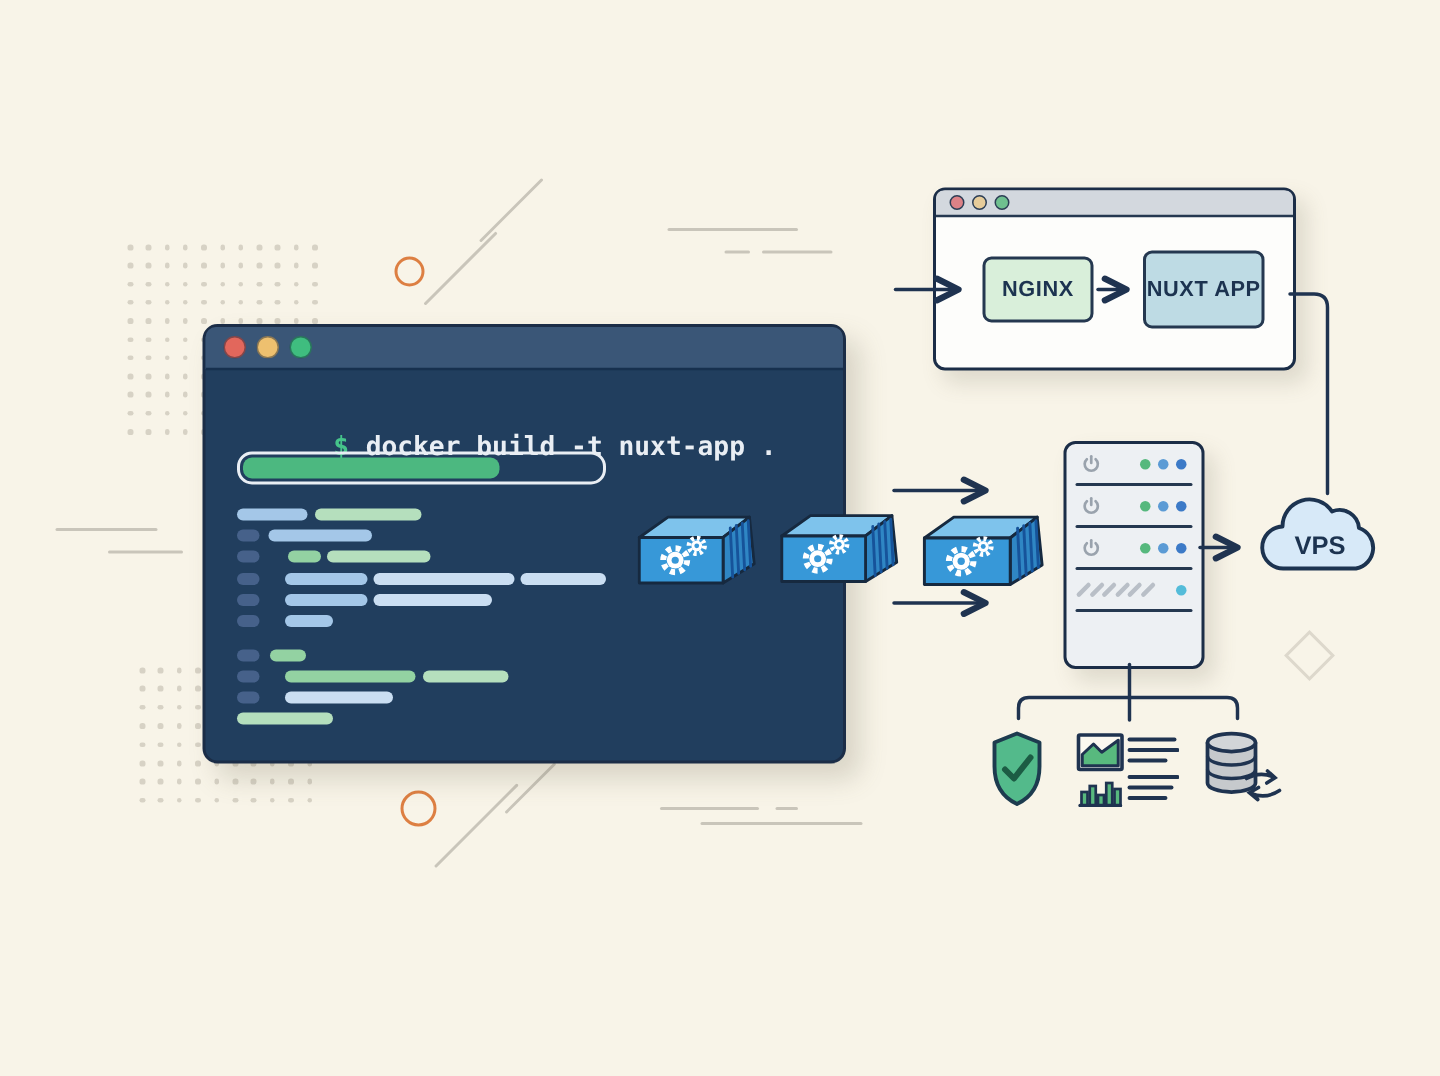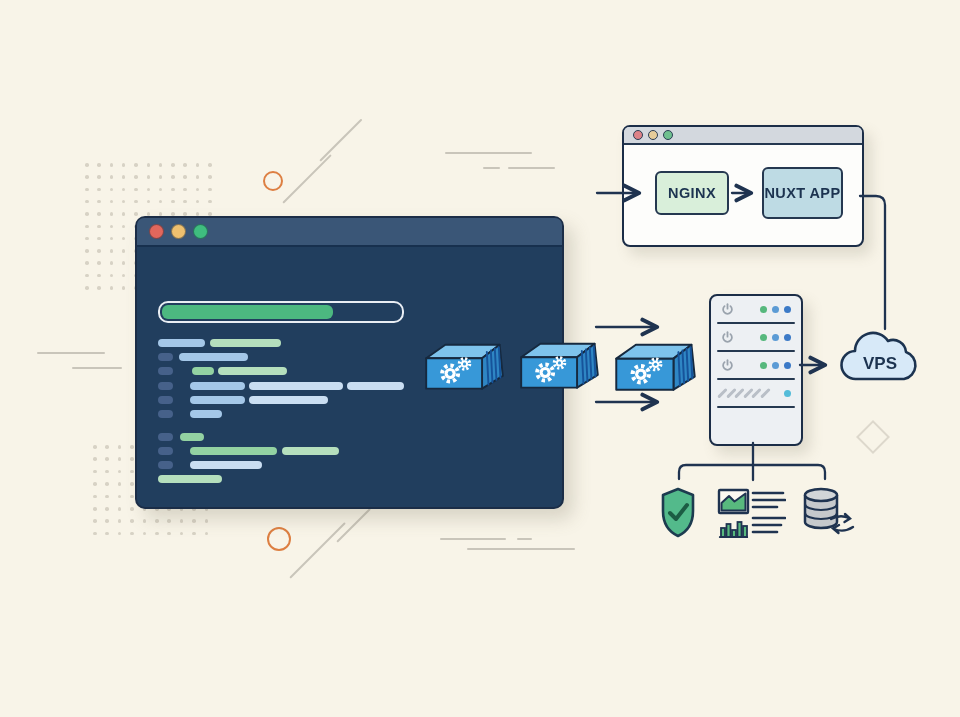--- a/index.html
+++ b/index.html
@@ -272,20 +272,23 @@
       <span class="deco-circle" style="left: 263px; top: 171px; height: 16px; width: 16px;"></span>
       <span class="deco-circle" style="left: 267px; top: 527px; height: 20px; width: 20px;"></span>
     </div>
 
   <div class="win terminal">
     <div class="titlebar">
       <span class="tdot" style="background:#e2675c;"></span>
       <span class="tdot" style="background:#eec06f;"></span>
       <span class="tdot" style="background:#3fbd7f;"></span>
     </div>
+    <div class="cmdline">
+      <span class="prompt">$</span><span>docker build -t nuxt-app .</span>
+    </div>
     <div class="progress">
       <div class="fill" style="width: 72%;"></div>
     </div>
     <div>
         <span class="pill" style="left: 21px; top: 121px; width: 47px; background: rgb(164, 199, 232);"></span>
         <span class="pill" style="left: 73px; top: 121px; width: 71px; background: rgb(181, 223, 189);"></span>
         <span class="pill" style="left: 21px; top: 135px; width: 15px; background: rgb(70, 97, 138);"></span>
         <span class="pill" style="left: 42px; top: 135px; width: 69px; background: rgb(164, 199, 232);"></span>
         <span class="pill" style="left: 21px; top: 149px; width: 15px; background: rgb(70, 97, 138);"></span>
         <span class="pill" style="left: 55px; top: 149px; width: 22px; background: rgb(147, 210, 162);"></span>

